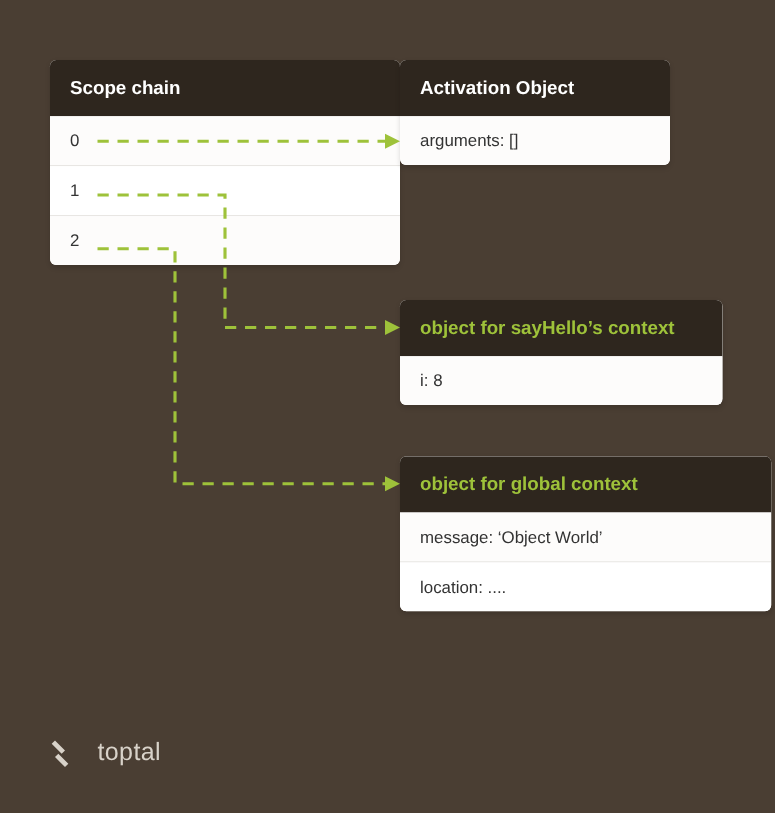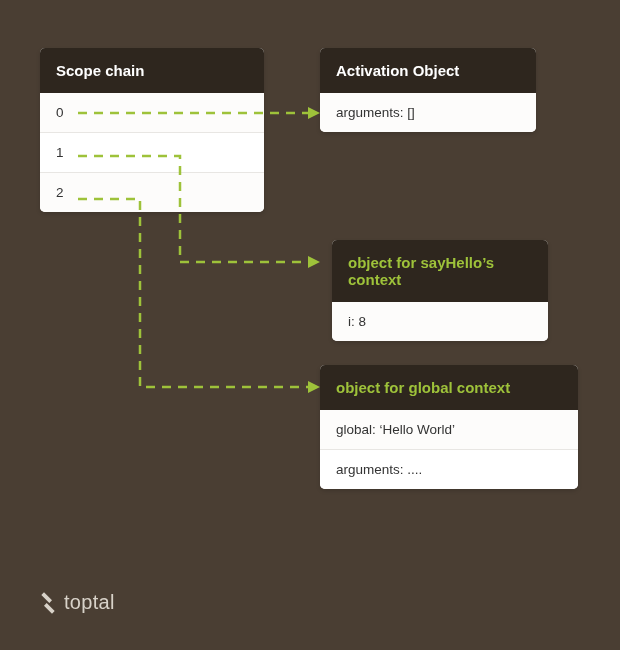--- a/index.html
+++ b/index.html
@@ -32,24 +32,24 @@
     font-size: 13.5px;
     color: #333;
     padding: 12px 16px;
     border-bottom: 1px solid #e8e6e3;
     background: #fff;
   }
   .row:nth-of-type(even){
     background:#fdfcfb;
   }
   .row:last-child { border-bottom: none; }
-  .scope-box { left: 40px; top: 48px; width: 224px; }
+  .scope-box { left: 40px; top: 48px; width: 280px; }
   .activation-box { left: 320px; top: 48px; width: 216px; }
-  .sayhello-box { left: 332px; top: 240px; width: 216px; }
-  .global-box { left: 320px; top: 365px; width: 258px; }
+  .sayhello-box { left: 320px; top: 240px; width: 258px; }
+  .global-box { left: 320px; top: 365px; width: 297px; }
   svg.connectors {
     position: absolute;
     left: 0; top: 0;
     width: 620px; height: 650px;
     pointer-events: none;
   }
   .dash {
     stroke: #9ec23a;
     stroke-width: 2.5;
     stroke-dasharray: 9 7;
@@ -59,21 +59,21 @@
   .logo {
     position: absolute;
     left: 40px;
     bottom: 36px;
     color: #d8d2c9;
     font-size: 20px;
     font-weight: 400;
     letter-spacing: 0.3px;
     display: flex;
     align-items: center;
-    gap: 8px;
+    gap: 22px;
   }
   .logo svg { width: 16px; height: 22px; }
 </style>
 </head>
 <body>
 
 <div class="box scope-box">
   <div class="box-header">Scope chain</div>
   <div class="row">0</div>
   <div class="row">1</div>
@@ -85,22 +85,22 @@
   <div class="row">arguments: []</div>
 </div>
 
 <div class="box sayhello-box">
   <div class="box-header green">object for sayHello’s context</div>
   <div class="row">i: 8</div>
 </div>
 
 <div class="box global-box">
   <div class="box-header green">object for global context</div>
-  <div class="row">global: ‘Hello World’</div>
-  <div class="row">arguments: ....</div>
+  <div class="row">message: ‘Object World’</div>
+  <div class="row">location: ....</div>
 </div>
 
 <svg class="connectors">
 
   <path class="dash" d="M 78 113 L 308 113"></path>
   <polygon class="arrowhead" points="308,107 320,113 308,119"></polygon>
 
   <path class="dash" d="M 78 156 L 180 156 L 180 262 L 308 262"></path>
   <polygon class="arrowhead" points="308,256 320,262 308,268"></polygon>
 

